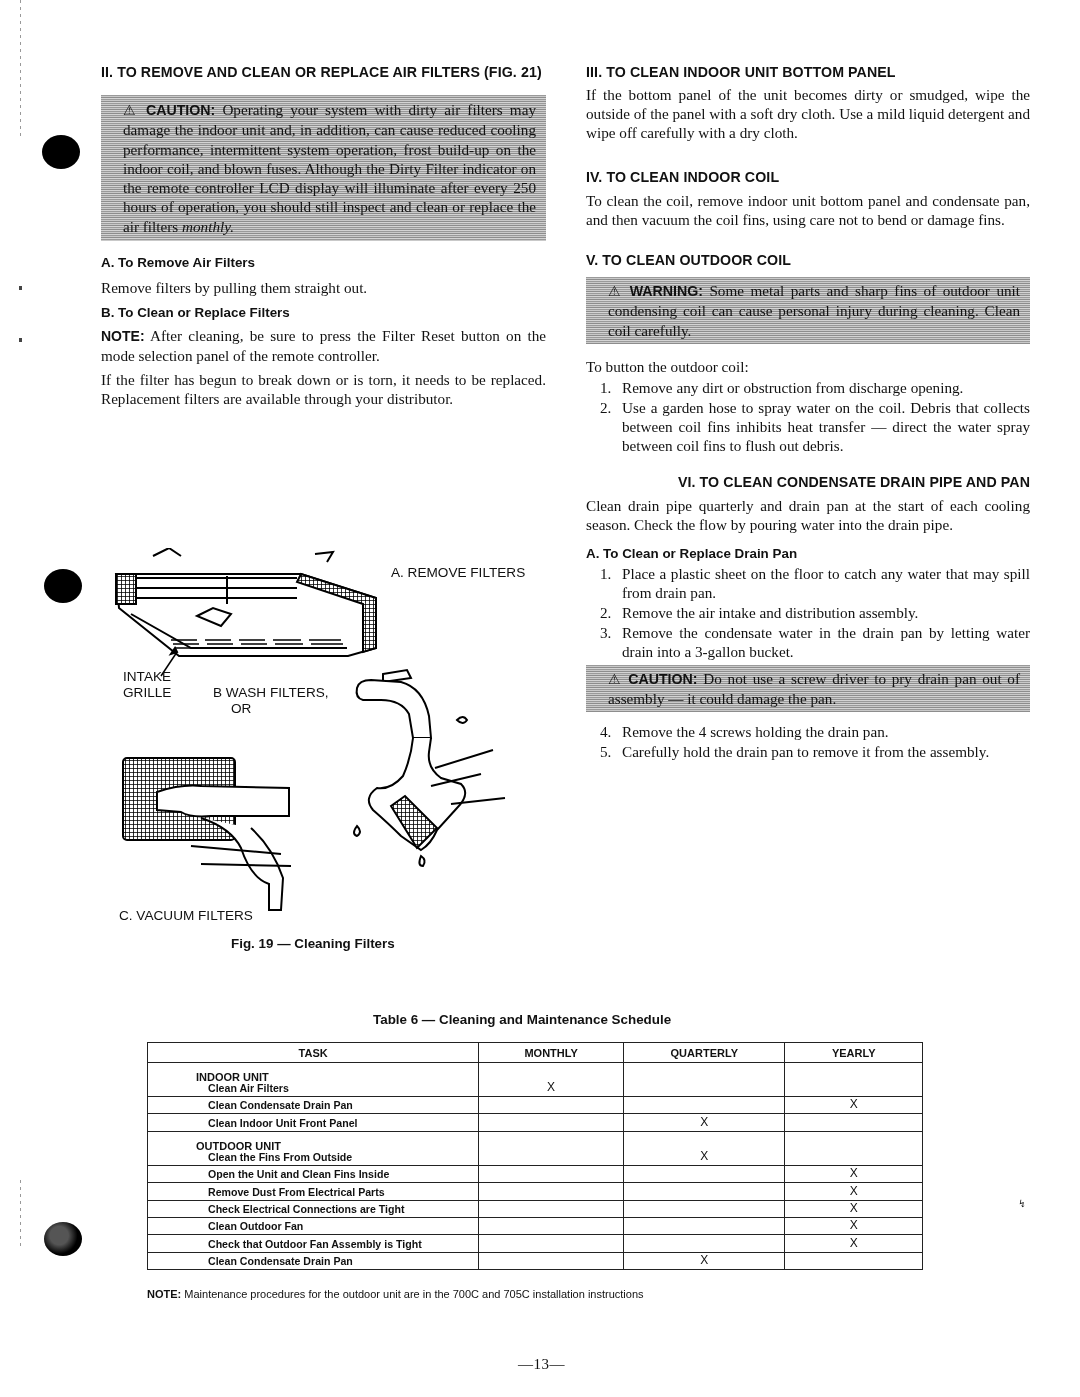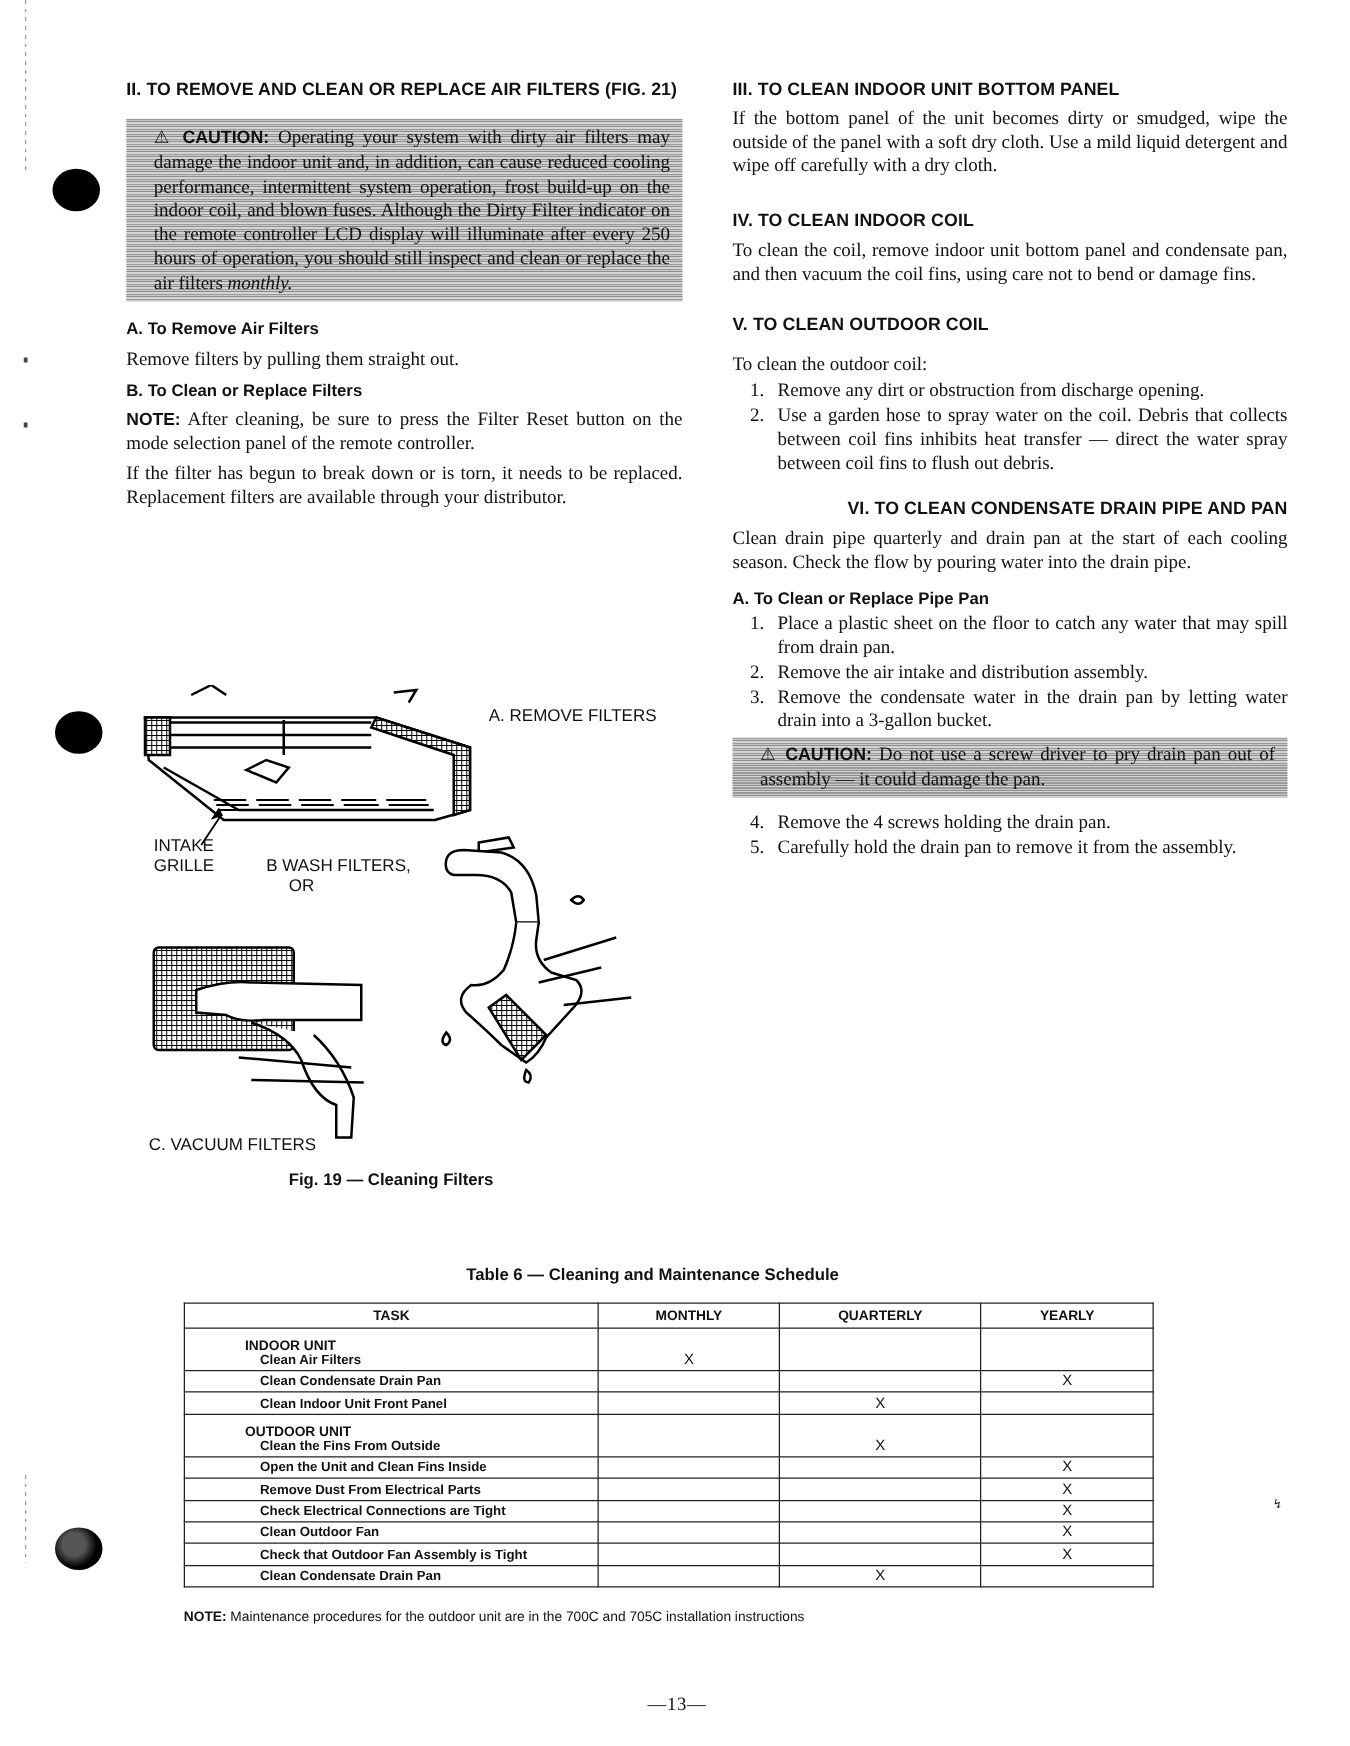--- a/index.html
+++ b/index.html
@@ -131,29 +131,33 @@
 </div>
 
 <div class="col col-right">
   <div class="h-section">III. TO CLEAN INDOOR UNIT BOTTOM PANEL</div>
   <p class="p" style="margin-top:4px;">If the bottom panel of the unit becomes dirty or smudged, wipe the outside of the panel with a soft dry cloth. Use a mild liquid detergent and wipe off carefully with a dry cloth.</p>
 
   <div class="h-section" style="margin-top:27px;">IV. TO CLEAN INDOOR COIL</div>
   <p class="p" style="margin-top:5px;">To clean the coil, remove indoor unit bottom panel and condensate pan, and then vacuum the coil fins, using care not to bend or damage fins.</p>
 
   <div class="h-section" style="margin-top:23px;">V. TO CLEAN OUTDOOR COIL</div>
-  <p class="p" style="margin-top:13px;">To clean the outdoor coil:</p>
+  <div class="shade" style="margin-top:8px;">
+    <span class="tri">⚠</span>
+    <span class="lbl">WARNING:</span><span> Some metal parts and sharp fins of outdoor unit condensing coil can cause personal injury during cleaning. Clean coil carefully.</span>
+  </div>
+  <p class="p" style="margin-top:13px;">To button the outdoor coil:</p>
   <ol class="steps" style="margin-top:2px;">
     <li style="margin-bottom:1px;"><span class="num">1.</span><span>Remove any dirt or obstruction from discharge opening.</span></li>
     <li><span class="num">2.</span><span>Use a garden hose to spray water on the coil. Debris that collects between coil fins inhibits heat transfer — direct the water spray between coil fins to flush out debris.</span></li>
   </ol>
 
   <div class="h-section" style="margin-top:19px;text-align:right;">VI. TO CLEAN CONDENSATE DRAIN PIPE AND PAN</div>
   <p class="p" style="margin-top:5px;">Clean drain pipe quarterly and drain pan at the start of each cooling season. Check the flow by pouring water into the drain pipe.</p>
-  <div class="h-sub" style="margin-top:11px;">A. To Clean or Replace Pipe Pan</div>
+  <div class="h-sub" style="margin-top:11px;">A. To Clean or Replace Drain Pan</div>
   <ol class="steps" style="margin-top:2px;">
     <li style="margin-bottom:1px;"><span class="num">1.</span><span>Place a plastic sheet on the floor to catch any water that may spill from drain pan.</span></li>
     <li style="margin-bottom:1px;"><span class="num">2.</span><span>Remove the air intake and distribution assembly.</span></li>
     <li><span class="num">3.</span><span>Remove the condensate water in the drain pan by letting water drain into a 3-gallon bucket.</span></li>
   </ol>
   <div class="shade" style="margin-top:4px;">
     <span class="tri">⚠</span>
     <span class="lbl">CAUTION:</span><span> Do not use a screw driver to pry drain pan out of assembly — it could damage the pan.</span>
   </div>
   <ol class="steps" style="margin-top:10px;">

